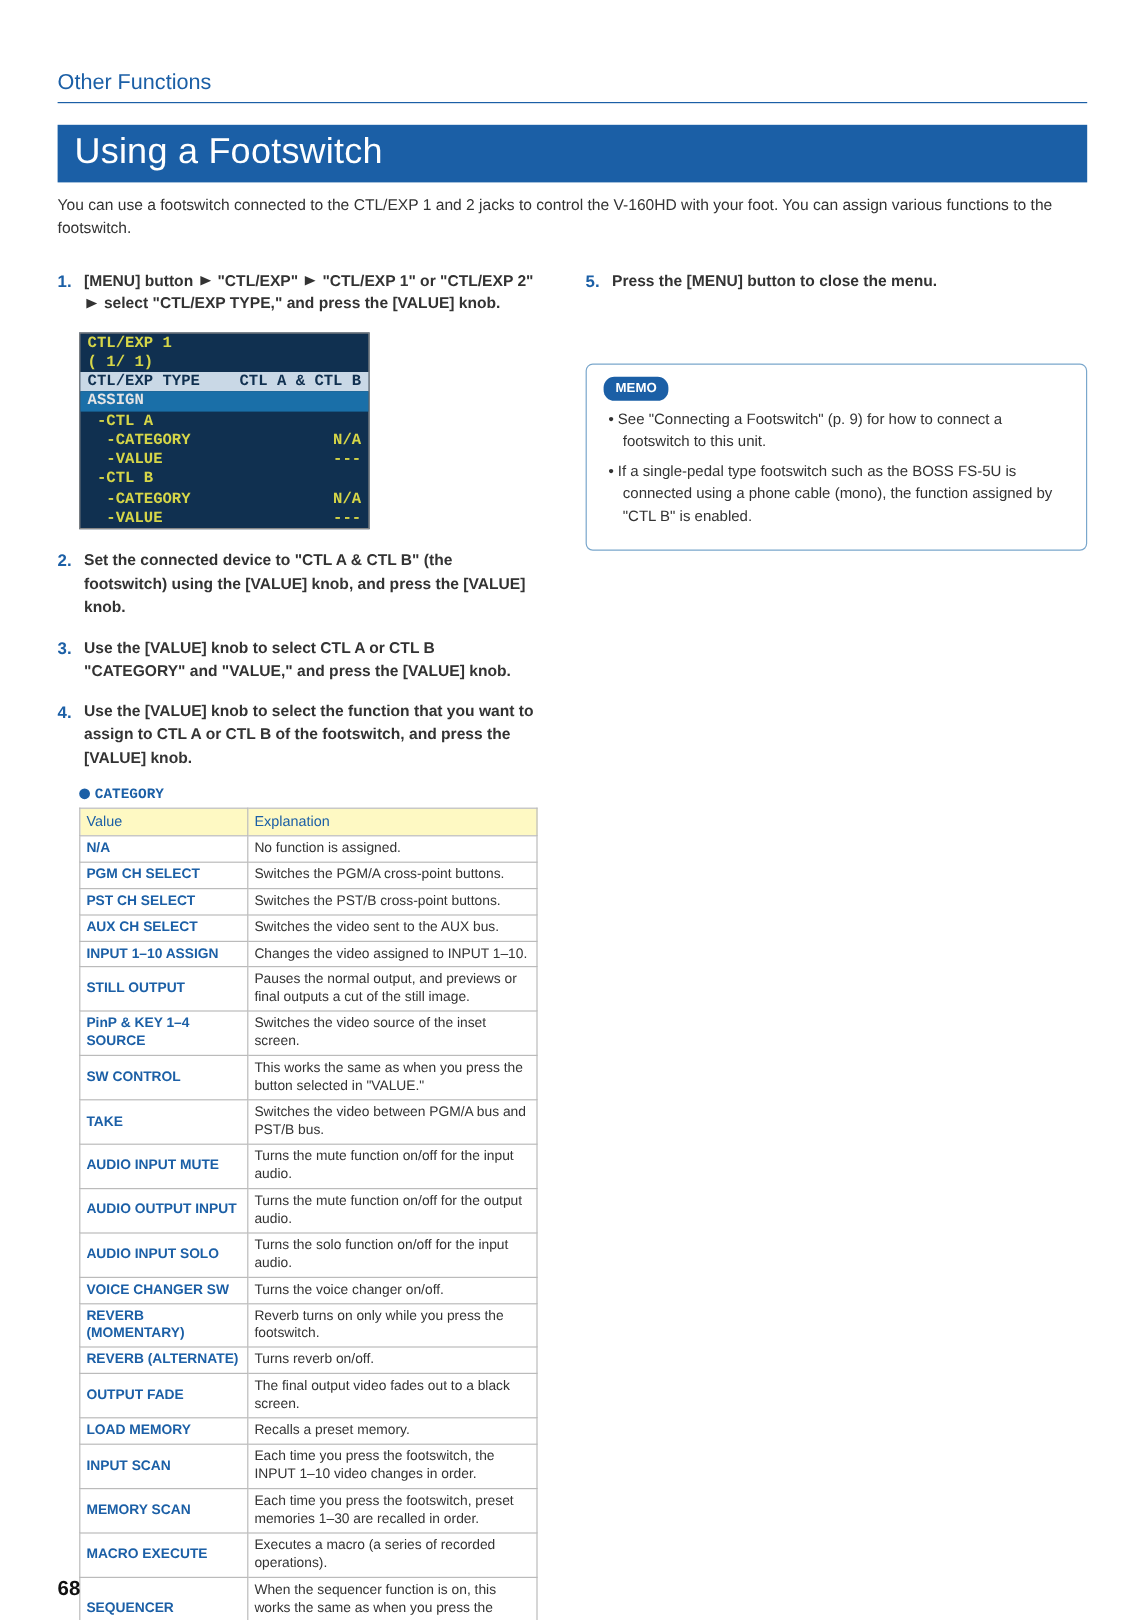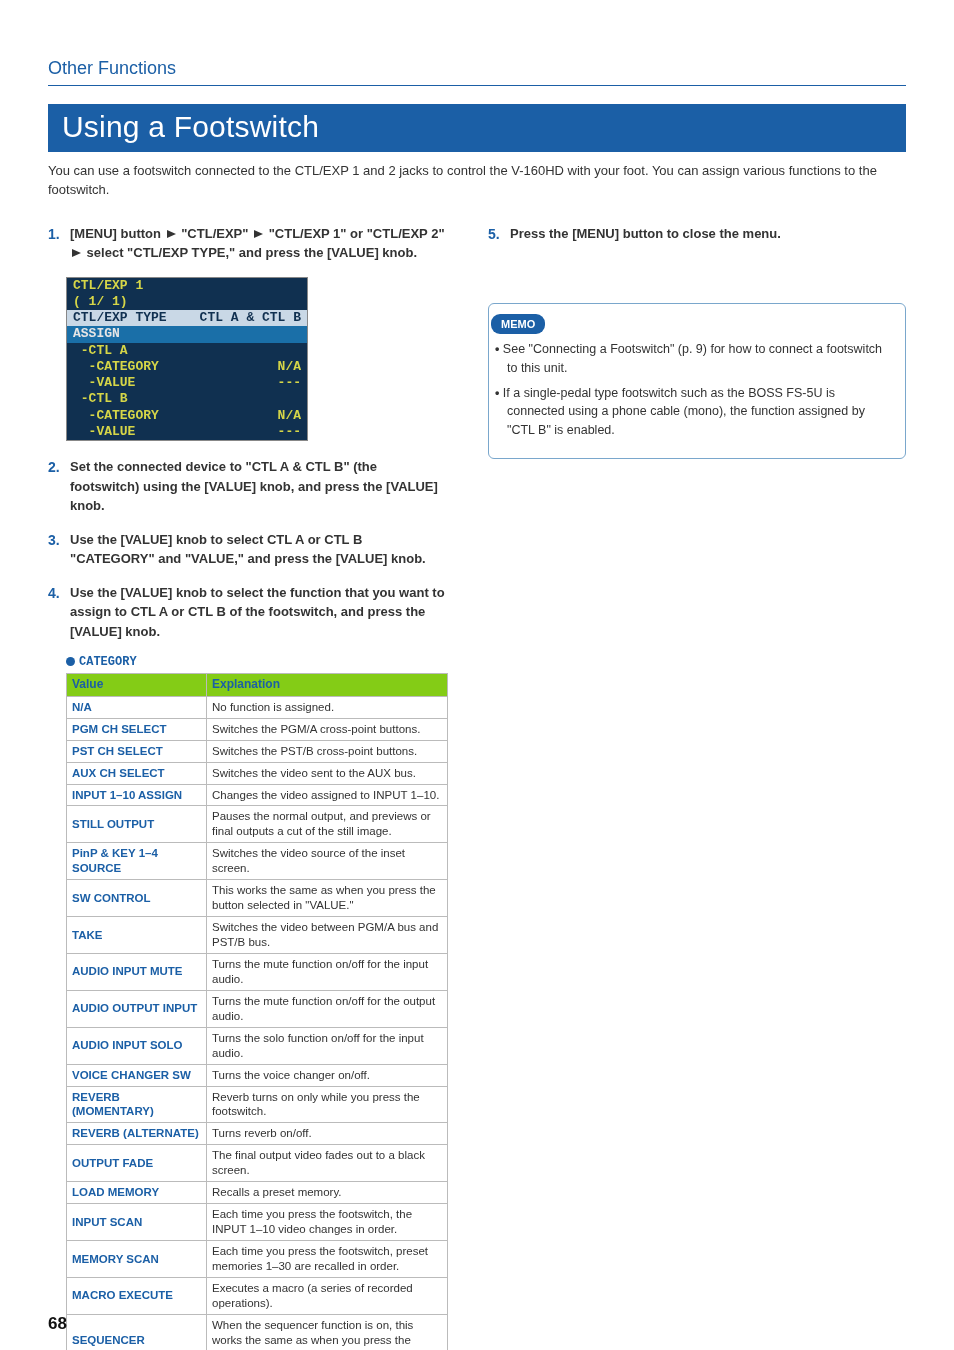--- a/index.html
+++ b/index.html
@@ -111,37 +111,37 @@
     border: 1px solid #999;
   }
   table.cat th, table.cat td {
     border: 1px solid #bbb;
     padding: 3px 5px;
     vertical-align: middle;
     text-align: left;
     line-height: 1.3;
   }
   table.cat thead th {
-    background: #84cc16;
-    color: #1b5fa6;
-    font-weight: 700;
+    background: #fef9c3;
+    color: #1b5fa6;
+    font-weight: 400;
     font-size: 12px;
   }
   table.cat td.val {
     color: #1b5fa6;
     font-weight: 700;
     width: 140px;
   }
 
   
   .memo-box {
     border: 1px solid #7aa7cc;
     border-radius: 6px;
     margin-top: 58px;
-    padding: 10px 14px 12px 2px;
+    padding: 10px 14px 12px 14px;
     position: relative;
     font-size: 12.5px;
     line-height: 1.5;
   }
   .memo-label {
     display: inline-block;
     background: #1b5fa6;
     color: #fff;
     font-weight: 700;
     font-size: 11px;

